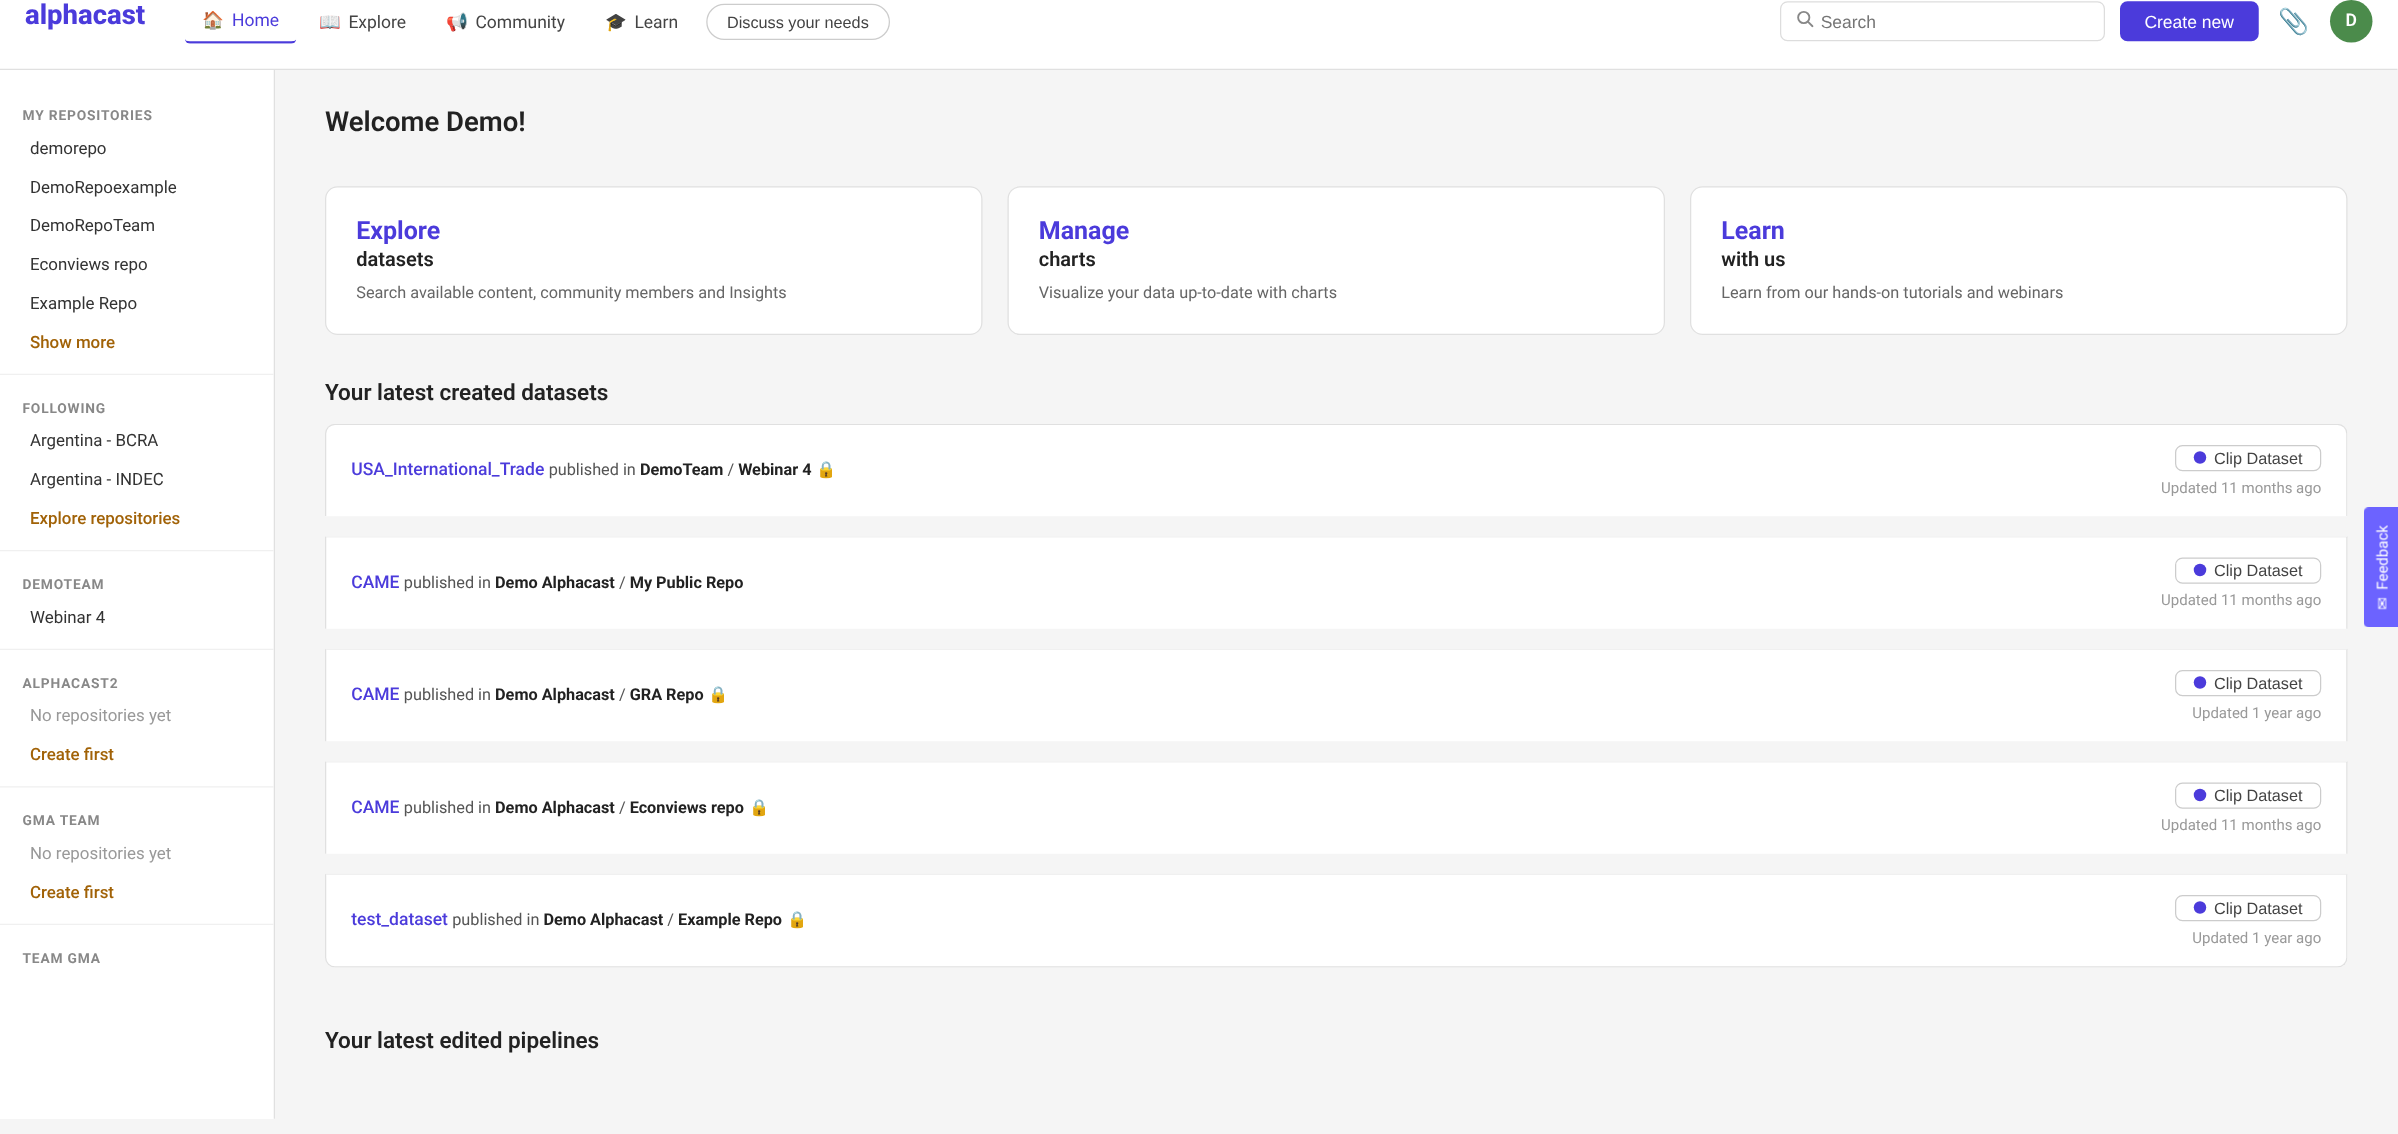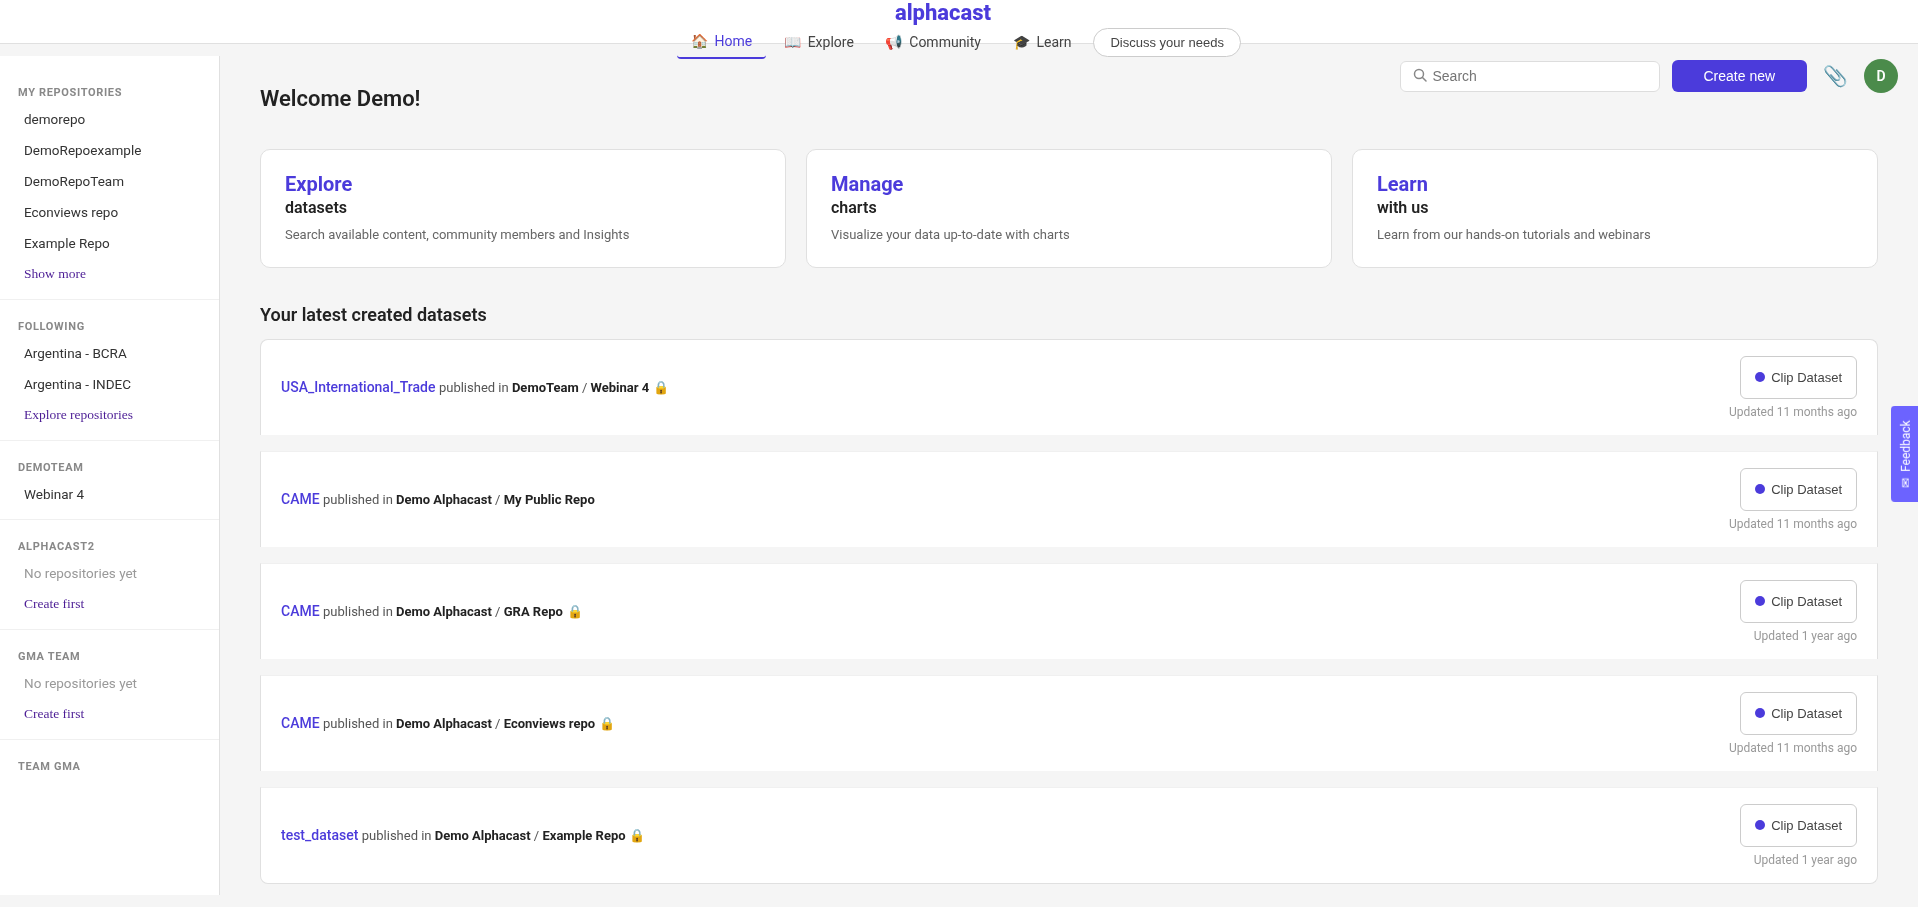--- a/index.html
+++ b/index.html
@@ -1,22 +1,22 @@
 <!DOCTYPE html>
 <html><head>
   <meta charset="utf-8">
   <style>
     * { box-sizing: border-box; margin: 0; padding: 0; }
     body { font-family: -apple-system, BlinkMacSystemFont, 'Segoe UI', Roboto, sans-serif; background: #f5f5f5; color: #222; font-size: 14px; }
 
     
     .navbar {
-      display: flex; align-items: center; background: #fff;
-      border-bottom: 1px solid #e0e0e0; padding: 0 20px; height: 44px;
-      position: fixed; top: 0; left: 0; right: 0; z-index: 100; flex-direction: column;
+      display: flex; align-items: flex-start; background: #fff;
+      border-bottom: 1px solid #e0e0e0; padding: 0 20px; height: 56px;
+      position: fixed; top: 0; left: 0; right: 0; z-index: 100;
     }
     .navbar-logo { font-size: 22px; font-weight: 800; color: #4b3bdb; margin-right: 32px; white-space: nowrap; }
     .nav-links { display: flex; align-items: center; gap: 4px; }
     .nav-link {
       display: flex; align-items: center; gap: 6px; padding: 8px 14px;
       color: #444; text-decoration: none; border-radius: 4px; cursor: pointer;
       font-size: 14px; position: relative;
     }
     .nav-link.active { color: #4b3bdb; border-bottom: 2px solid #4b3bdb; }
     .nav-btn-discuss {
@@ -29,21 +29,21 @@
       display: flex; align-items: center; border: 1px solid #ddd;
       border-radius: 6px; padding: 6px 12px; background: #fff; width: 260px;
     }
     .search-box input {
       border: none; outline: none; font-size: 14px; color: #888; width: 100%;
       background: transparent;
     }
     .search-icon-svg { color: #888; margin-right: 6px; flex-shrink: 0; }
     .btn-create {
       background: #4b3bdb; color: #fff; border: none; border-radius: 6px;
-      padding: 8px 32px; font-size: 14px; cursor: pointer; font-weight: 500;
+      padding: 8px 20px; font-size: 14px; cursor: pointer; font-weight: 500;
     }
     .nav-clip-icon {
       font-size: 20px; color: #888; cursor: pointer; padding: 4px;
     }
     .avatar {
       width: 34px; height: 34px; border-radius: 50%; background: #4b8b4b;
       display: flex; align-items: center; justify-content: center;
       color: #fff; font-weight: 600; font-size: 14px; cursor: pointer;
     }
 
@@ -57,21 +57,21 @@
       position: fixed; top: 56px; bottom: 12px; overflow-y: auto;
     }
     .sidebar-section-label {
       font-size: 11px; font-weight: 700; color: #888; text-transform: uppercase;
       padding: 10px 18px 4px; letter-spacing: 0.06em;
     }
     .sidebar-item {
       display: block; padding: 7px 18px; color: #333; text-decoration: none;
       cursor: pointer; font-size: 13.5px; border-radius: 4px; margin: 1px 6px;
     }
-    .sidebar-item.link-blue { color: #4c1d95; font-weight: 500; font-family: Liberation Serif, serif; }
+    .sidebar-item.link-blue { color: #a16207; font-weight: 500; }
     .sidebar-divider { height: 1px; background: #f0f0f0; margin: 10px 0; }
 
     
     .main { margin-left: 220px; padding: 30px 40px; flex: 1; min-height: calc(100vh - 56px); }
 
     .welcome-title { font-size: 22px; font-weight: 600; margin-bottom: 38px; color: #222; }
 
     
     .feature-cards { display: flex; gap: 20px; margin-bottom: 36px; }
     .feature-card {
@@ -96,21 +96,21 @@
     .dataset-row:last-child { border-radius: 0 0 8px 8px; border-bottom: 1px solid #e0e0e0; }
     .dataset-row:only-child { border-radius: 8px; border-bottom: 1px solid #e0e0e0; }
     .dataset-row + .dataset-row { border-top: 1px solid #f0f0f0; }
     .dataset-info { flex: 1; }
     .dataset-name { color: #4b3bdb; font-weight: 500; cursor: pointer; }
     .dataset-publisher { color: #555; font-size: 13px; }
     .dataset-publisher strong { color: #222; }
     .lock-icon { font-size: 13px; color: #888; margin-left: 4px; }
     .dataset-right { display: flex; flex-direction: column; align-items: flex-end; gap: 6px; }
     .btn-clip {
-      border: 1px solid #ccc; border-radius: 6px; padding: 13px 14px;
+      border: 1px solid #ccc; border-radius: 6px; padding: 2px 14px;
       background: #fff; cursor: pointer; font-size: 13px; color: #444;
       display: flex; align-items: center; gap: 6px; white-space: nowrap; justify-content: center;
     }
     .clip-dot { width: 10px; height: 10px; border-radius: 50%; background: #4b3bdb; display: inline-block; }
     .dataset-updated { font-size: 12px; color: #999; }
 
     
     .feedback-tab {
       position: fixed; right: -36px; top: 50%; transform: translateY(-50%) rotate(-90deg);
       background: #6c63ff; color: #fff; font-size: 12px; padding: 8px 14px;

